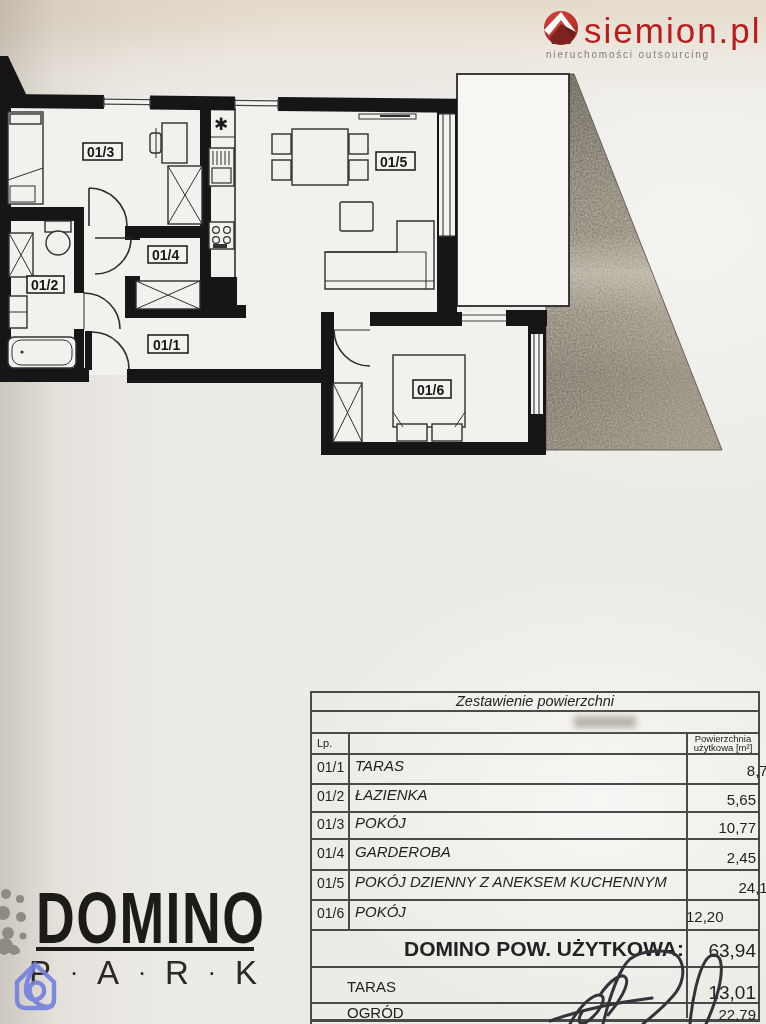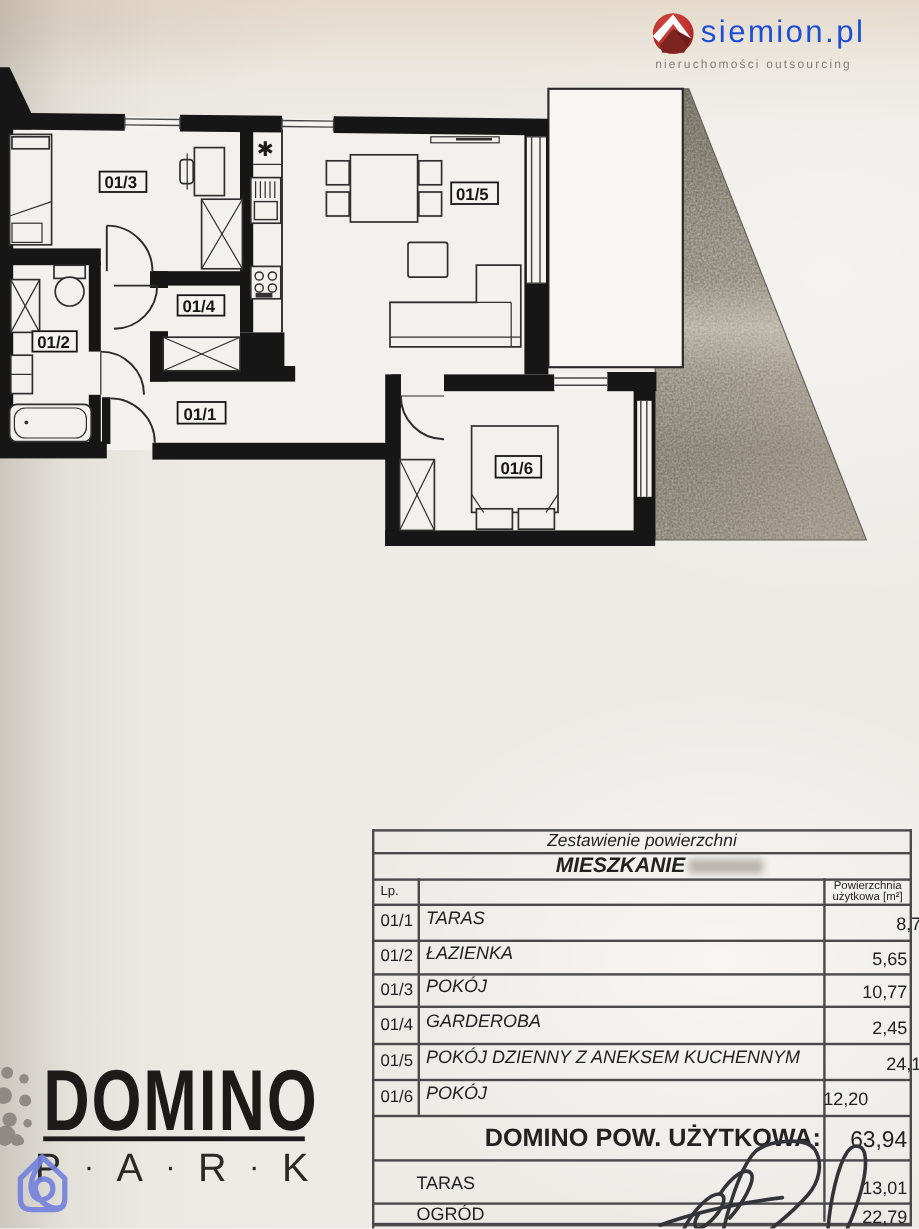--- a/index.html
+++ b/index.html
@@ -20,21 +20,21 @@
 #tbl .txt{position:absolute;white-space:nowrap;}
 .it{font-style:italic;}
 .b{font-weight:bold;}
 
 #domino{position:absolute;left:36px;top:887px;width:230px;color:#1d1b19;}
 #domino .word{font-size:72px;font-weight:bold;letter-spacing:2px;transform:scaleX(0.745);transform-origin:left;line-height:0.88;height:61px;}
 #domino .rule{height:3.5px;background:#1d1b19;margin-top:-1px;width:218px;}
 #domino .park{font-size:33px;margin-top:3px;display:flex;width:228px;margin-left:-7px;justify-content:space-between;color:#2b2926;align-items:center;}
 
 #siem{position:absolute;left:540px;top:8px;}
-#siemtxt{position:absolute;left:44px;top:3px;font-size:26px;color:#1d4ed8;letter-spacing:2px;white-space:nowrap;}
+#siemtxt{position:absolute;left:44px;top:3px;font-size:35px;color:#b91c1c;letter-spacing:2px;white-space:nowrap;}
 #siemsub{position:absolute;left:6px;top:41px;font-size:10px;color:#827f79;letter-spacing:1.8px;white-space:nowrap;}
 </style>
 </head>
 <body>
 <div id="page">
   <div id="shade1"></div>
 
   <svg class="abs" style="left:0;top:0" width="766" height="480" viewBox="0 0 766 480">
     <defs>
       <filter id="grain" x="-10%" y="-10%" width="120%" height="120%">
@@ -301,21 +301,20 @@
     <div class="line" style="left:0;top:275px;width:450px;height:1.5px"></div>
     <div class="line" style="left:0;top:311px;width:450px;height:1.5px"></div>
     <div class="line" style="left:0;top:328px;width:450px;height:3px"></div>
 
     <div class="line" style="left:0;top:0;width:2.2px;height:333px"></div>
     <div class="line" style="left:448px;top:0;width:2px;height:329px"></div>
     <div class="line" style="left:38px;top:41px;width:1.5px;height:197px"></div>
     <div class="line" style="left:376px;top:41px;width:1.5px;height:286px"></div>
 
     <div class="txt it" style="left:0;top:2px;width:450px;text-align:center;font-size:14.5px;">Zestawienie powierzchni</div>
-    <div class="txt b it" style="left:0;top:20px;width:414px;text-align:center;font-size:17.5px;">MIESZKANIE</div>
     <div class="txt" style="left:264px;top:25px;width:62px;height:12px;background:#b9b4ac;filter:blur(3px);"></div>
     <div class="txt" style="left:7px;top:46px;font-size:11px;">Lp.</div>
     <div class="txt" style="left:378px;top:43px;width:70px;text-align:center;font-size:9.5px;line-height:9px;">Powierzchnia<br>użytkowa [m²]</div>
 
     <div class="txt" style="left:7px;top:68px;font-size:14px;">01/1</div>
     <div class="txt it" style="left:45px;top:66px;font-size:15px;">TARAS</div>
     <div class="txt" style="left:376px;top:71px;width:70px;text-align:right;font-size:15px;padding-left:20px;">8,72</div>
 
     <div class="txt" style="left:7px;top:97px;font-size:14px;">01/2</div>
     <div class="txt it" style="left:45px;top:95px;font-size:15px;">ŁAZIENKA</div>
@@ -334,21 +333,21 @@
     <div class="txt" style="left:396px;top:188px;width:70px;text-align:right;font-size:15px;">24,15</div>
 
     <div class="txt" style="left:7px;top:214px;font-size:14px;">01/6</div>
     <div class="txt it" style="left:45px;top:212px;font-size:15px;">POKÓJ</div>
     <div class="txt" style="left:376px;top:217px;width:70px;text-align:left;font-size:15px;">12,20</div>
 
     <div class="txt b" style="left:0;top:246px;width:374px;text-align:right;font-size:21px;">DOMINO POW. UŻYTKOWA:</div>
     <div class="txt" style="left:376px;top:249px;width:70px;text-align:right;font-size:19px;">63,94</div>
 
     <div class="txt" style="left:37px;top:287px;font-size:15px;">TARAS</div>
-    <div class="txt" style="left:376px;top:291px;width:70px;text-align:right;font-size:15px;">13,01</div>
+    <div class="txt" style="left:376px;top:291px;width:70px;text-align:right;font-size:19px;">13,01</div>
 
     <div class="txt" style="left:37px;top:313px;font-size:15px;">OGRÓD</div>
     <div class="txt" style="left:376px;top:315px;width:70px;text-align:right;font-size:15px;">22,79</div>
   </div>
 
   <svg class="abs" style="left:540px;top:900px" width="226" height="124" viewBox="0 0 226 124">
     <g stroke="#33333a" stroke-width="3" fill="none" stroke-linecap="round">
       <path d="M 63 124 C 70 95 80 68 90 59 C 102 50 132 47 139 58 C 146 69 143 85 133 96 C 119 112 108 119 103 124"></path>
       <path d="M 30 124 C 38 108 52 94 60 95 C 68 97 60 112 48 121 C 40 127 36 122 42 112"></path>
       <path d="M 60 95 C 70 80 82 72 86 78 C 90 84 78 104 68 115"></path>

